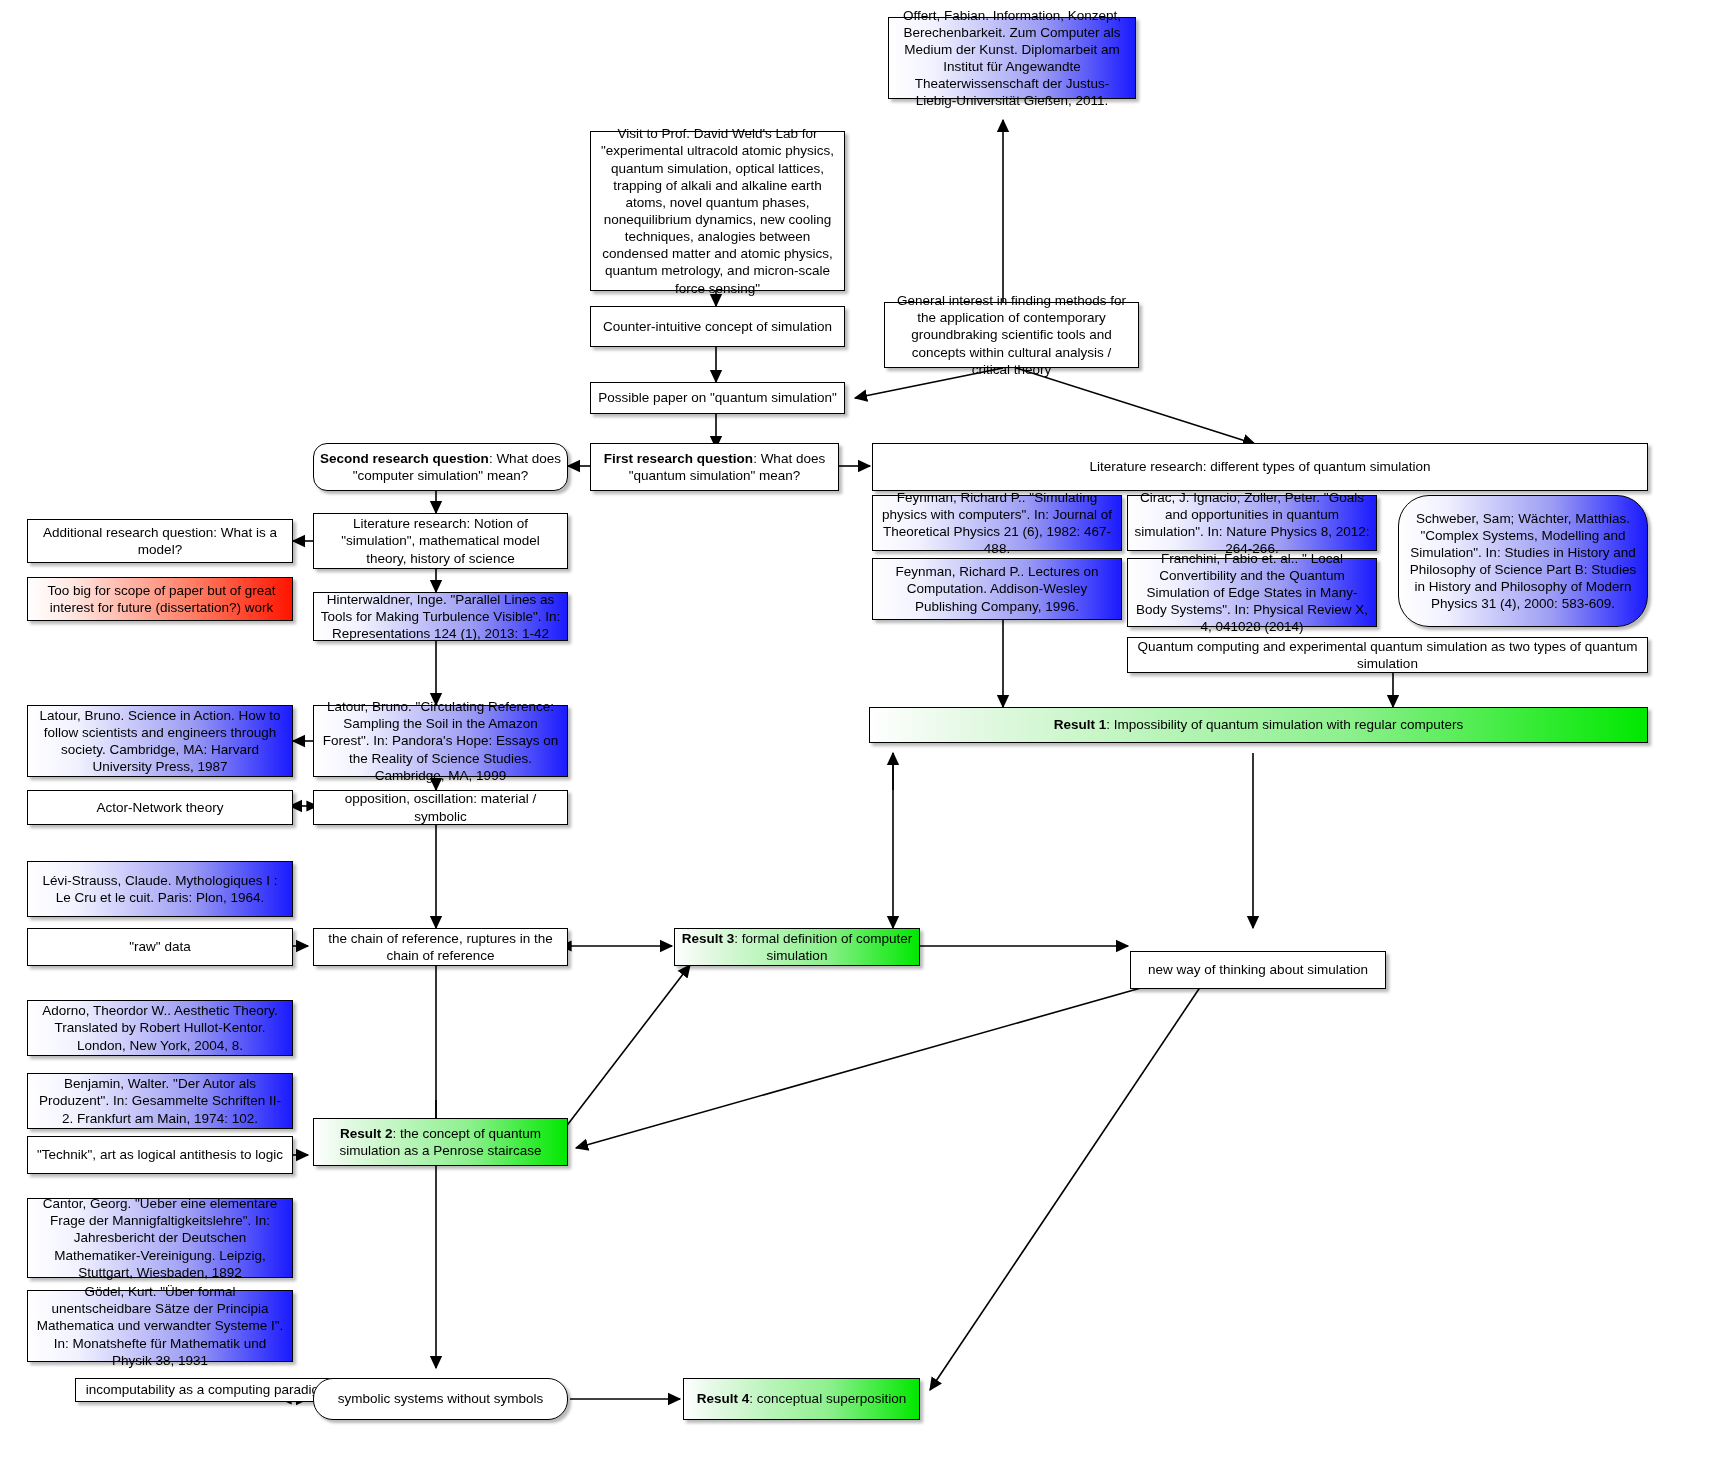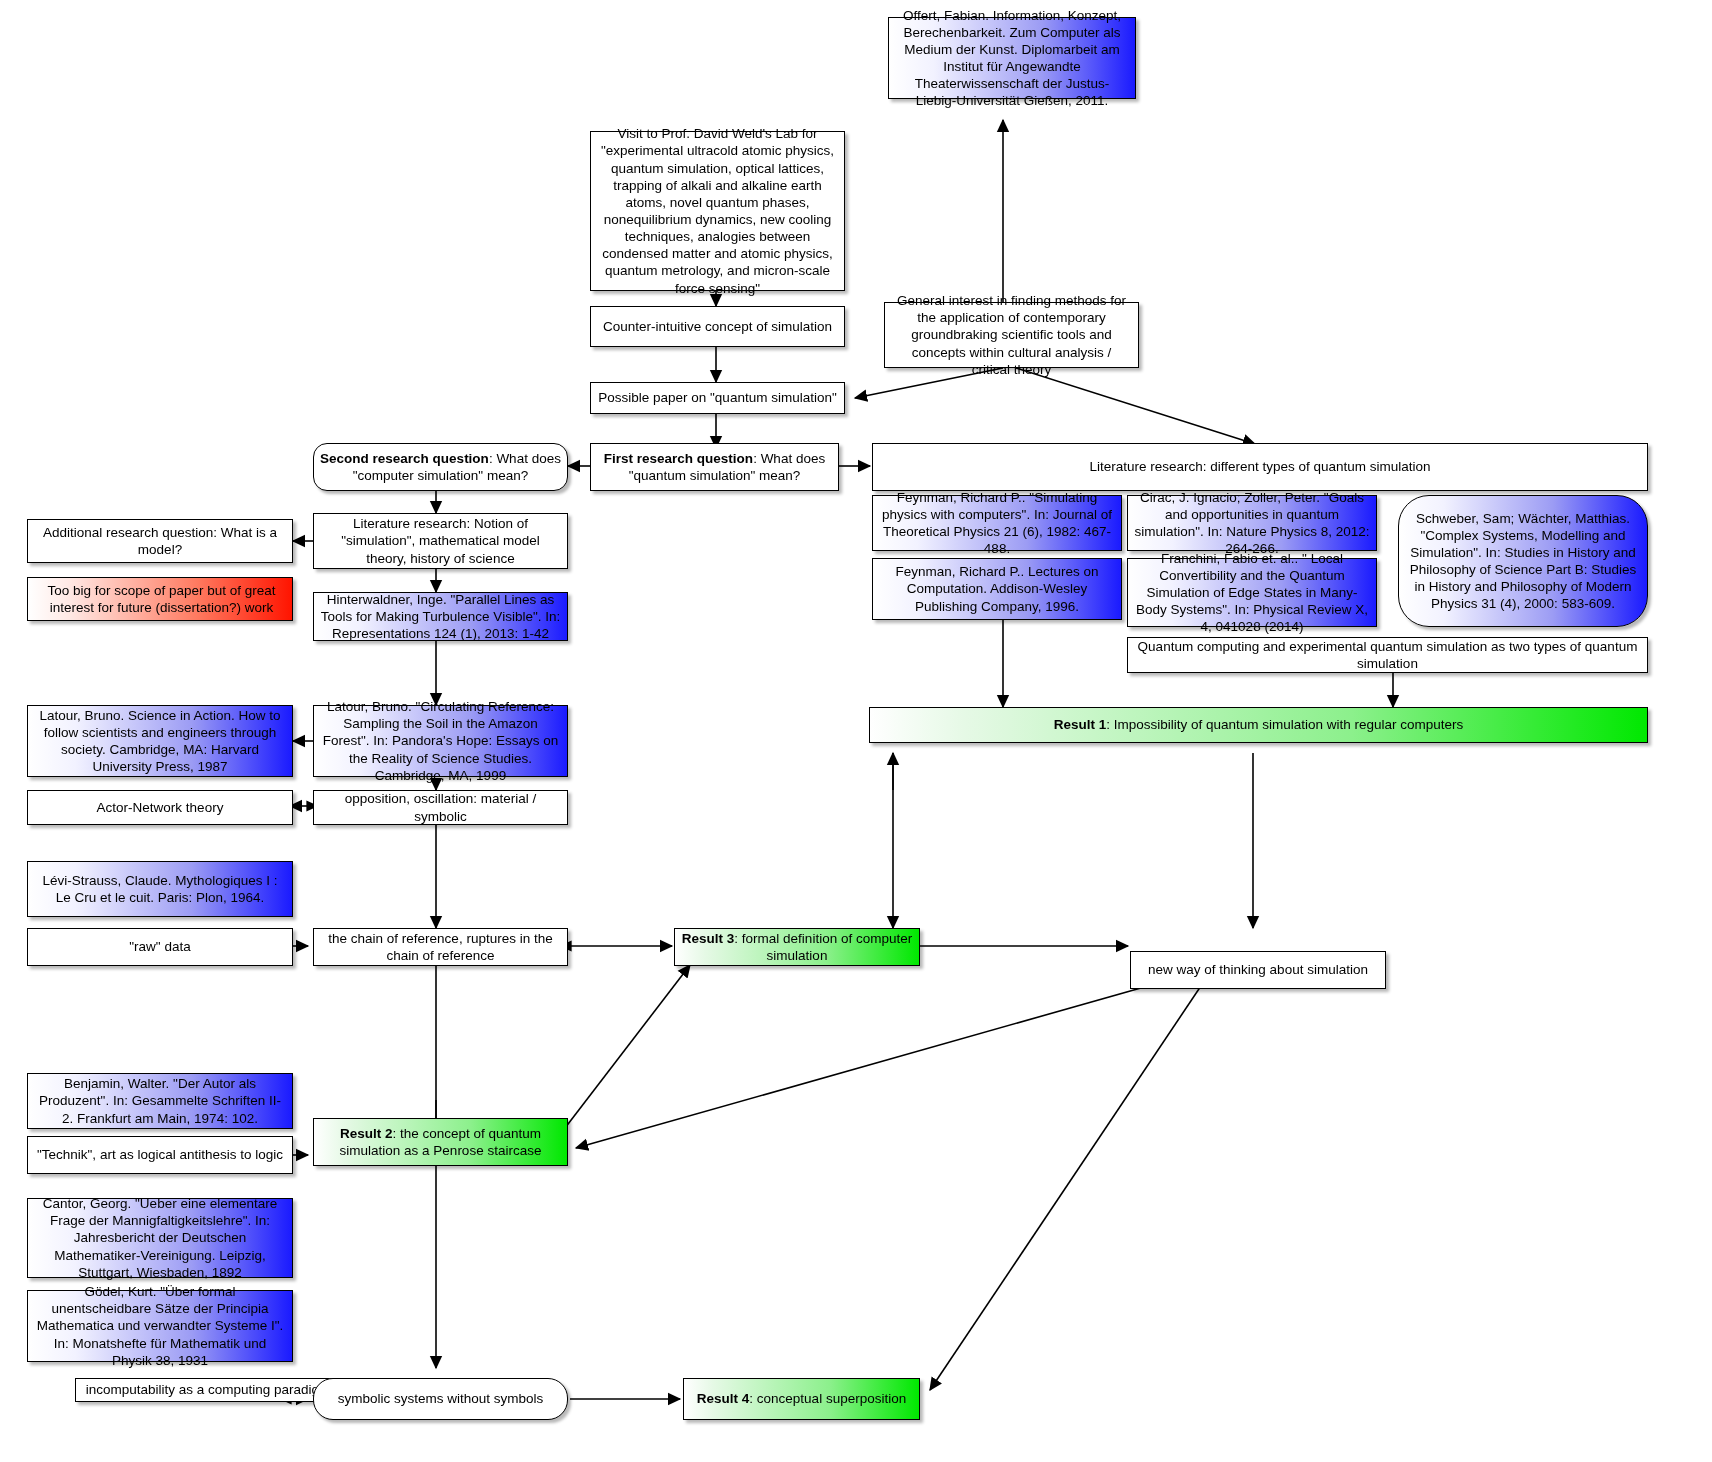--- a/index.html
+++ b/index.html
@@ -225,20 +225,23 @@
   </div>
 
   <div class="node result" style="left:674px;top:928px;width:246px;height:38px;">
     <span class="t"><b>Result 3</b><span>: formal definition of computer simulation</span></span>
   </div>
 
   <div class="node plain" style="left:1130px;top:928px;width:256px;height:38px;margin-top:23px;">
     <span class="t">new way of thinking about simulation</span>
   </div>
 
+  <div class="node ref" style="left:27px;top:1000px;width:266px;height:56px;">
+    <span class="t">Adorno, Theordor W.. Aesthetic Theory. Translated by Robert Hullot-Kentor. London, New York, 2004, 8.</span>
+  </div>
 
   <div class="node ref" style="left:27px;top:1073px;width:266px;height:56px;">
     <span class="t">Benjamin, Walter. "Der Autor als Produzent". In: Gesammelte Schriften II-2. Frankfurt am Main, 1974: 102.</span>
   </div>
 
   <div class="node plain" style="left:27px;top:1136px;width:266px;height:38px;">
     <span class="t">"Technik", art as logical antithesis to logic</span>
   </div>
 
   <div class="node result" style="left:313px;top:1118px;width:255px;height:48px;">

